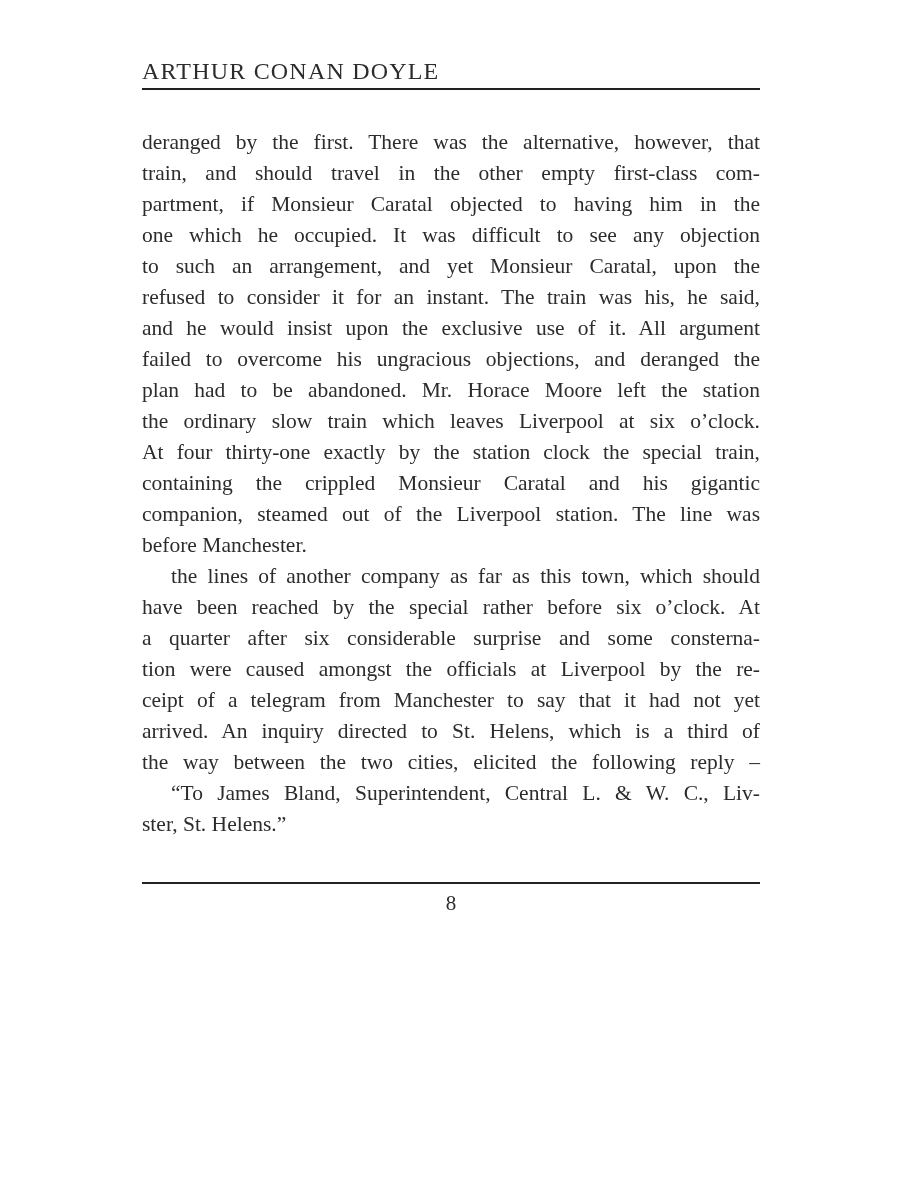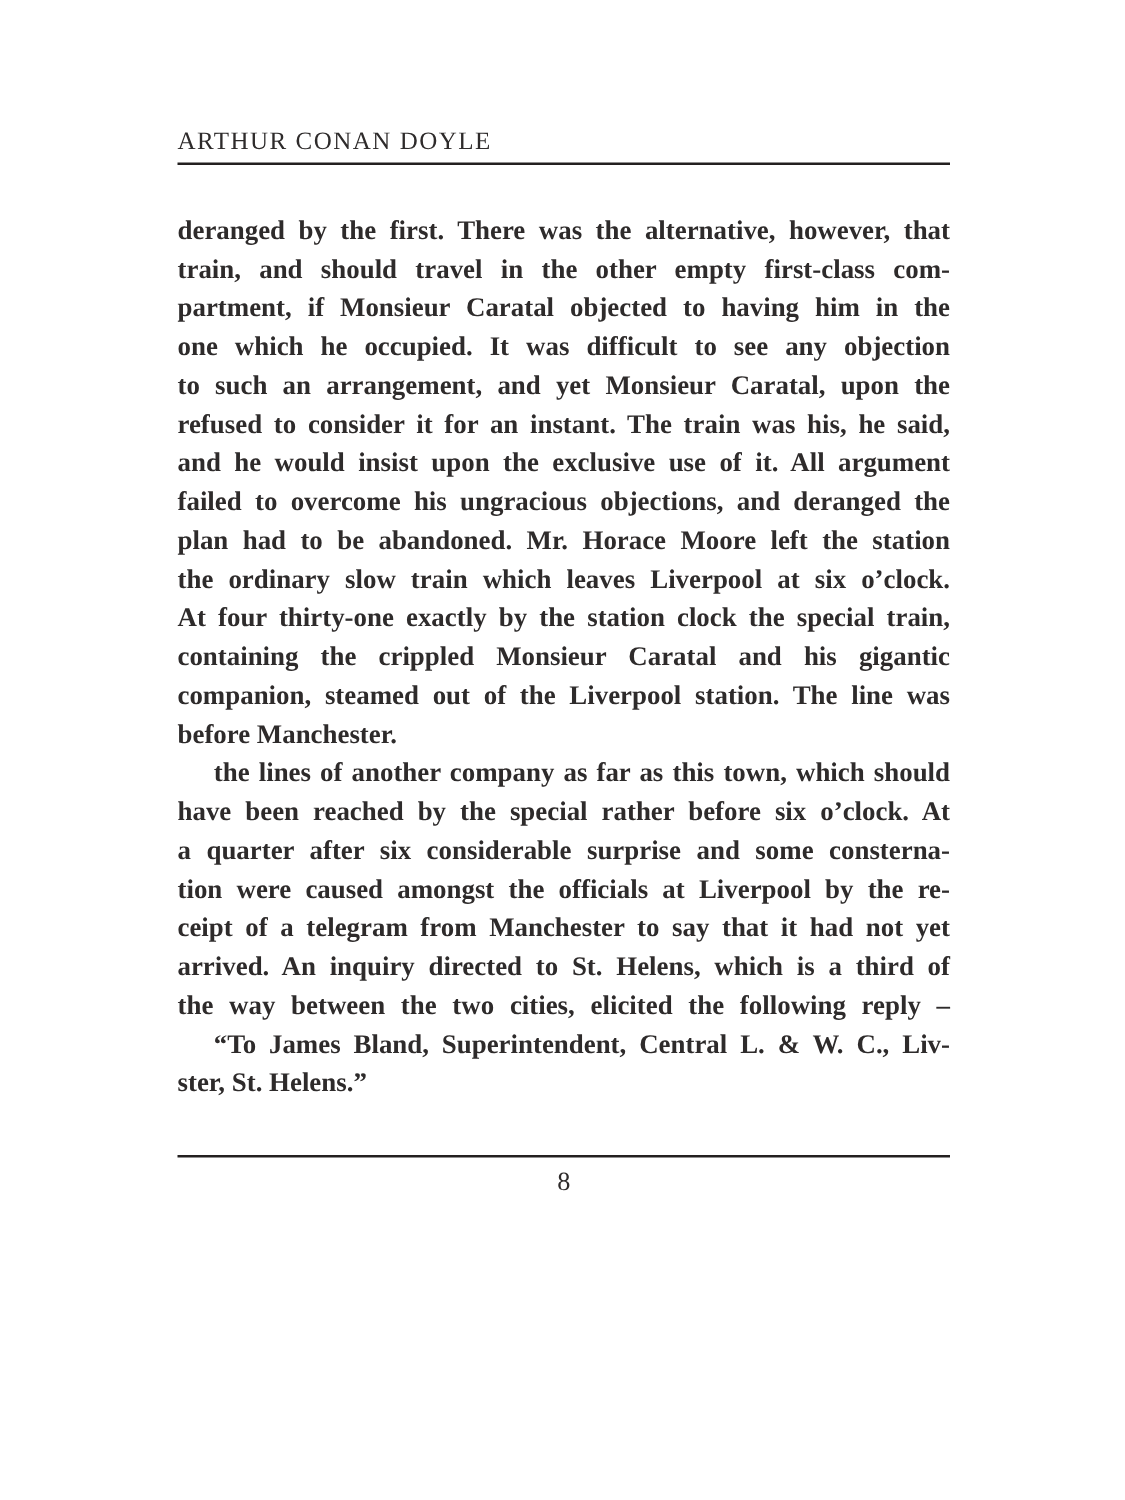--- a/index.html
+++ b/index.html
@@ -15,37 +15,37 @@
     position: relative;
     overflow: hidden;
   }
   .text-block {
     position: absolute;
     left: 142px;
     top: 0;
     width: 618px;
   }
   .running-header {
-    margin-top: 103px;
-    font-size: 20px;
+    margin-top: 61px;
+    font-size: 24px;
     line-height: 20px;
     letter-spacing: 1.2px;
     color: var(--text-color, #2e2b2b);
   }
   .header-rule {
     height: 2px;
     background: var(--rule-color, #232020);
     margin-top: 7px;
   }
   .page-body {
     margin-top: 37px;
     font-size: 21.5px;
     line-height: 31px;
   }
-  .para { margin: 0; font-weight: bold; }
+  .para { margin: 0; }
   .line {
     text-align: justify;
     text-align-last: justify;
     height: 31px;
     overflow: visible;
   }
   .line.short-last {
     text-align-last: left;
   }
   .para.indent .line:first-child {

